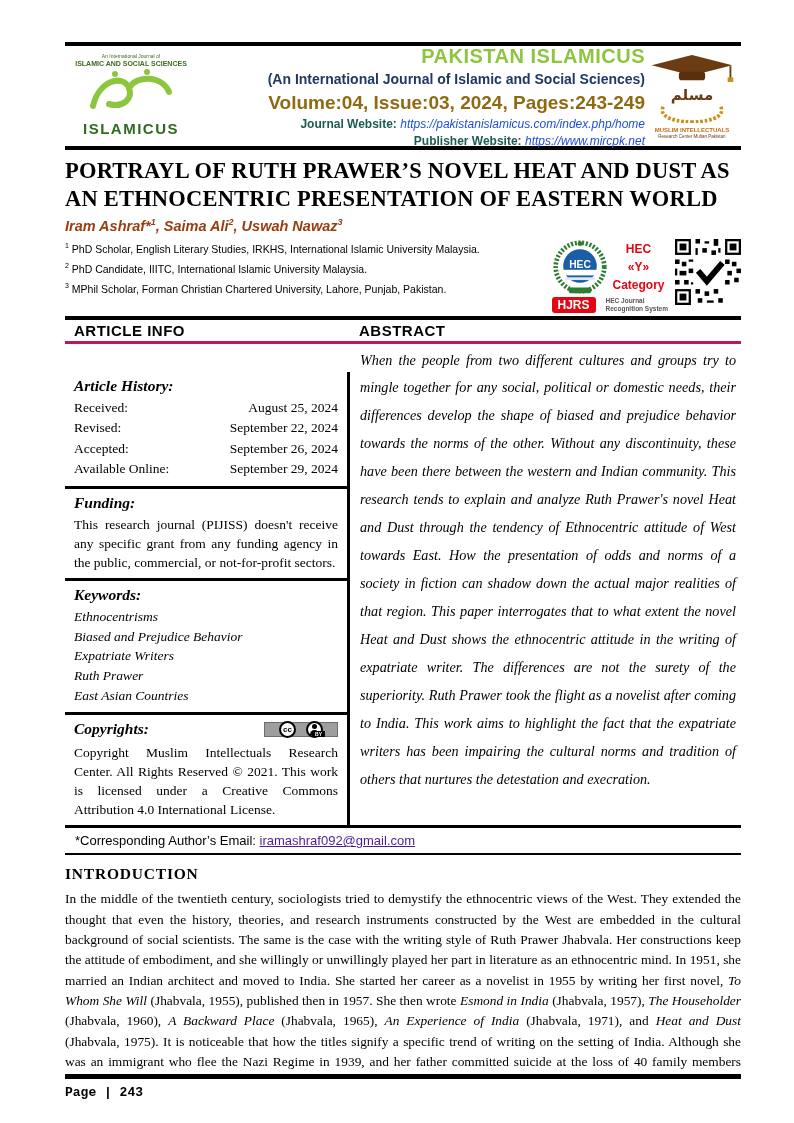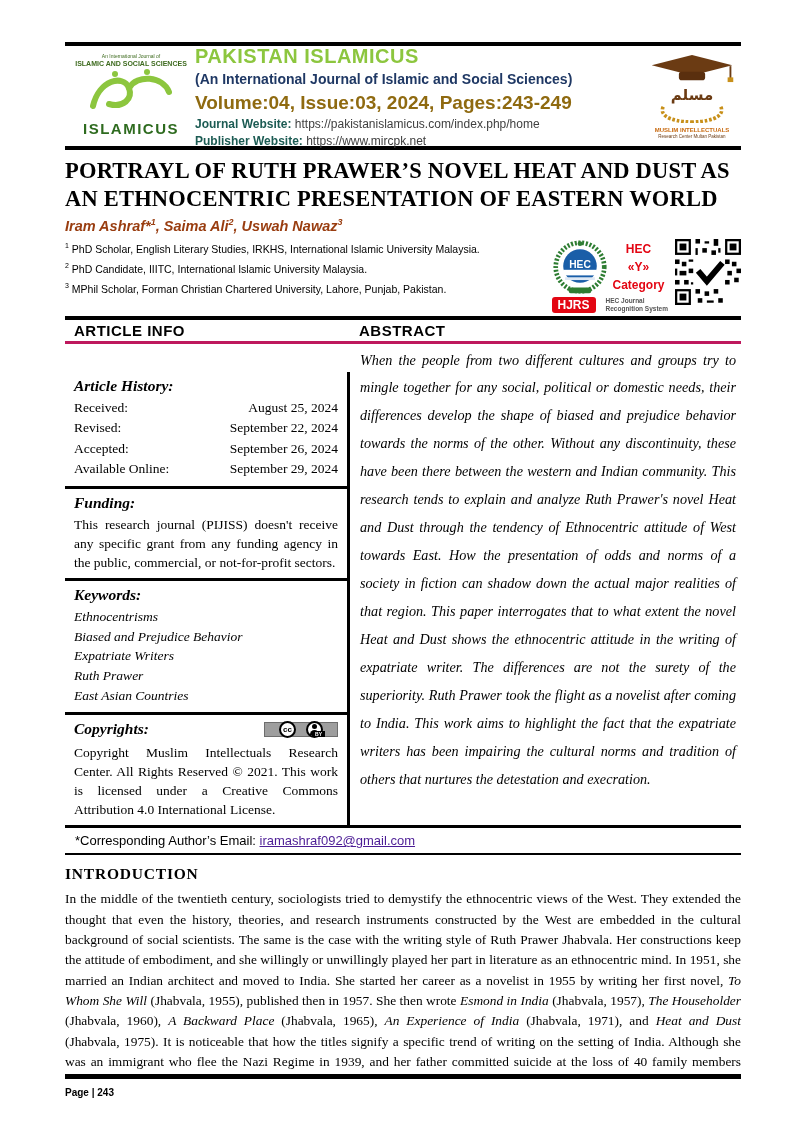--- a/index.html
+++ b/index.html
@@ -9,27 +9,27 @@
   .content { position: absolute; left: 65px; top: 42px; width: 676px; }
 
   
   .journal-header { border-top: 4px solid #000; border-bottom: 4px solid #000;
       display: flex; align-items: center; height: 108px; padding: 2px 2px; }
   .logo-left { width: 128px; text-align: center; line-height: 1.1; }
   .ll-small1 { font-family: "Liberation Sans", sans-serif; font-size: 5px; color: #3E6B1F; }
   .ll-small2 { font-family: "Liberation Sans", sans-serif; font-size: 7px; font-weight: bold; color: #3E6B1F; }
   .ll-name  { font-family: "Liberation Sans", sans-serif; font-size: 15px; font-weight: bold;
               color: #2E6B1F; letter-spacing: 1.5px; }
-  .header-center { flex: 1; text-align: left; font-family: "Liberation Sans", sans-serif;
+  .header-center { flex: 1; text-align: right; font-family: "Liberation Sans", sans-serif;
                    font-weight: bold; line-height: 1.4; }
   .j-title { font-size: 20px; color: #8CC63E; letter-spacing: .5px; }
   .j-sub   { font-size: 14px; color: #1F3864; }
   .j-vol   { font-size: 19px; color: #8F6A10; }
   .j-site  { font-size: 12px; color: #1C5B53; }
-  .j-site .url { color: #404040; font-weight: normal; text-decoration: none; cursor: pointer; }
+  .j-site .url { color: #1d4ed8; font-weight: normal; text-decoration: none; cursor: pointer; font-style: italic; }
   .logo-right { width: 94px; text-align: center; line-height: 1.15; }
   .mi-arabic { font-family: "DejaVu Sans", sans-serif; font-size: 15px; font-weight: bold; color: #6B3B13; }
   .mi-name { font-family: "Liberation Sans", sans-serif; font-size: 6px; font-weight: bold; color: #C86A10; }
   .mi-sub  { font-family: "Liberation Sans", sans-serif; font-size: 4.5px; color: #6B3B13; }
 
   
   .article-title { font-size: 22.5px; font-weight: bold; line-height: 1.26;
                    margin: 7px 0 3px; letter-spacing: .2px; }
   .authors { font-family: "Liberation Sans", sans-serif; font-style: italic; font-weight: bold;
              font-size: 14.5px; color: #993D10; margin: 1px 0 5px; }
@@ -84,21 +84,21 @@
 
   
   .intro-h { font-size: 15.5px; font-weight: bold; letter-spacing: .8px; margin: 10px 0 6px; }
   .body-text { font-size: 13.4px; line-height: 1.52; text-align: justify; }
   .bt { font-style: italic; }
 
   
   .page-footer { position: absolute; left: 65px; right: 53px; top: 1074px; height: 49px;
                  background: #fff; }
   .footer-rule { border-top: 5px solid #000; margin-bottom: 3px; }
-  .footer-label { font-family: Liberation Sans, sans-serif; font-weight: bold; font-size: 10px; }
+  .footer-label { font-family: Liberation Mono, monospace; font-weight: bold; font-size: 13px; }
 </style>
 </head>
 <body>
 
 <div class="page">
   <div class="content">
 
     <header class="journal-header">
       <div class="logo-left">
         <div class="ll-small1">An International Journal of</div>

